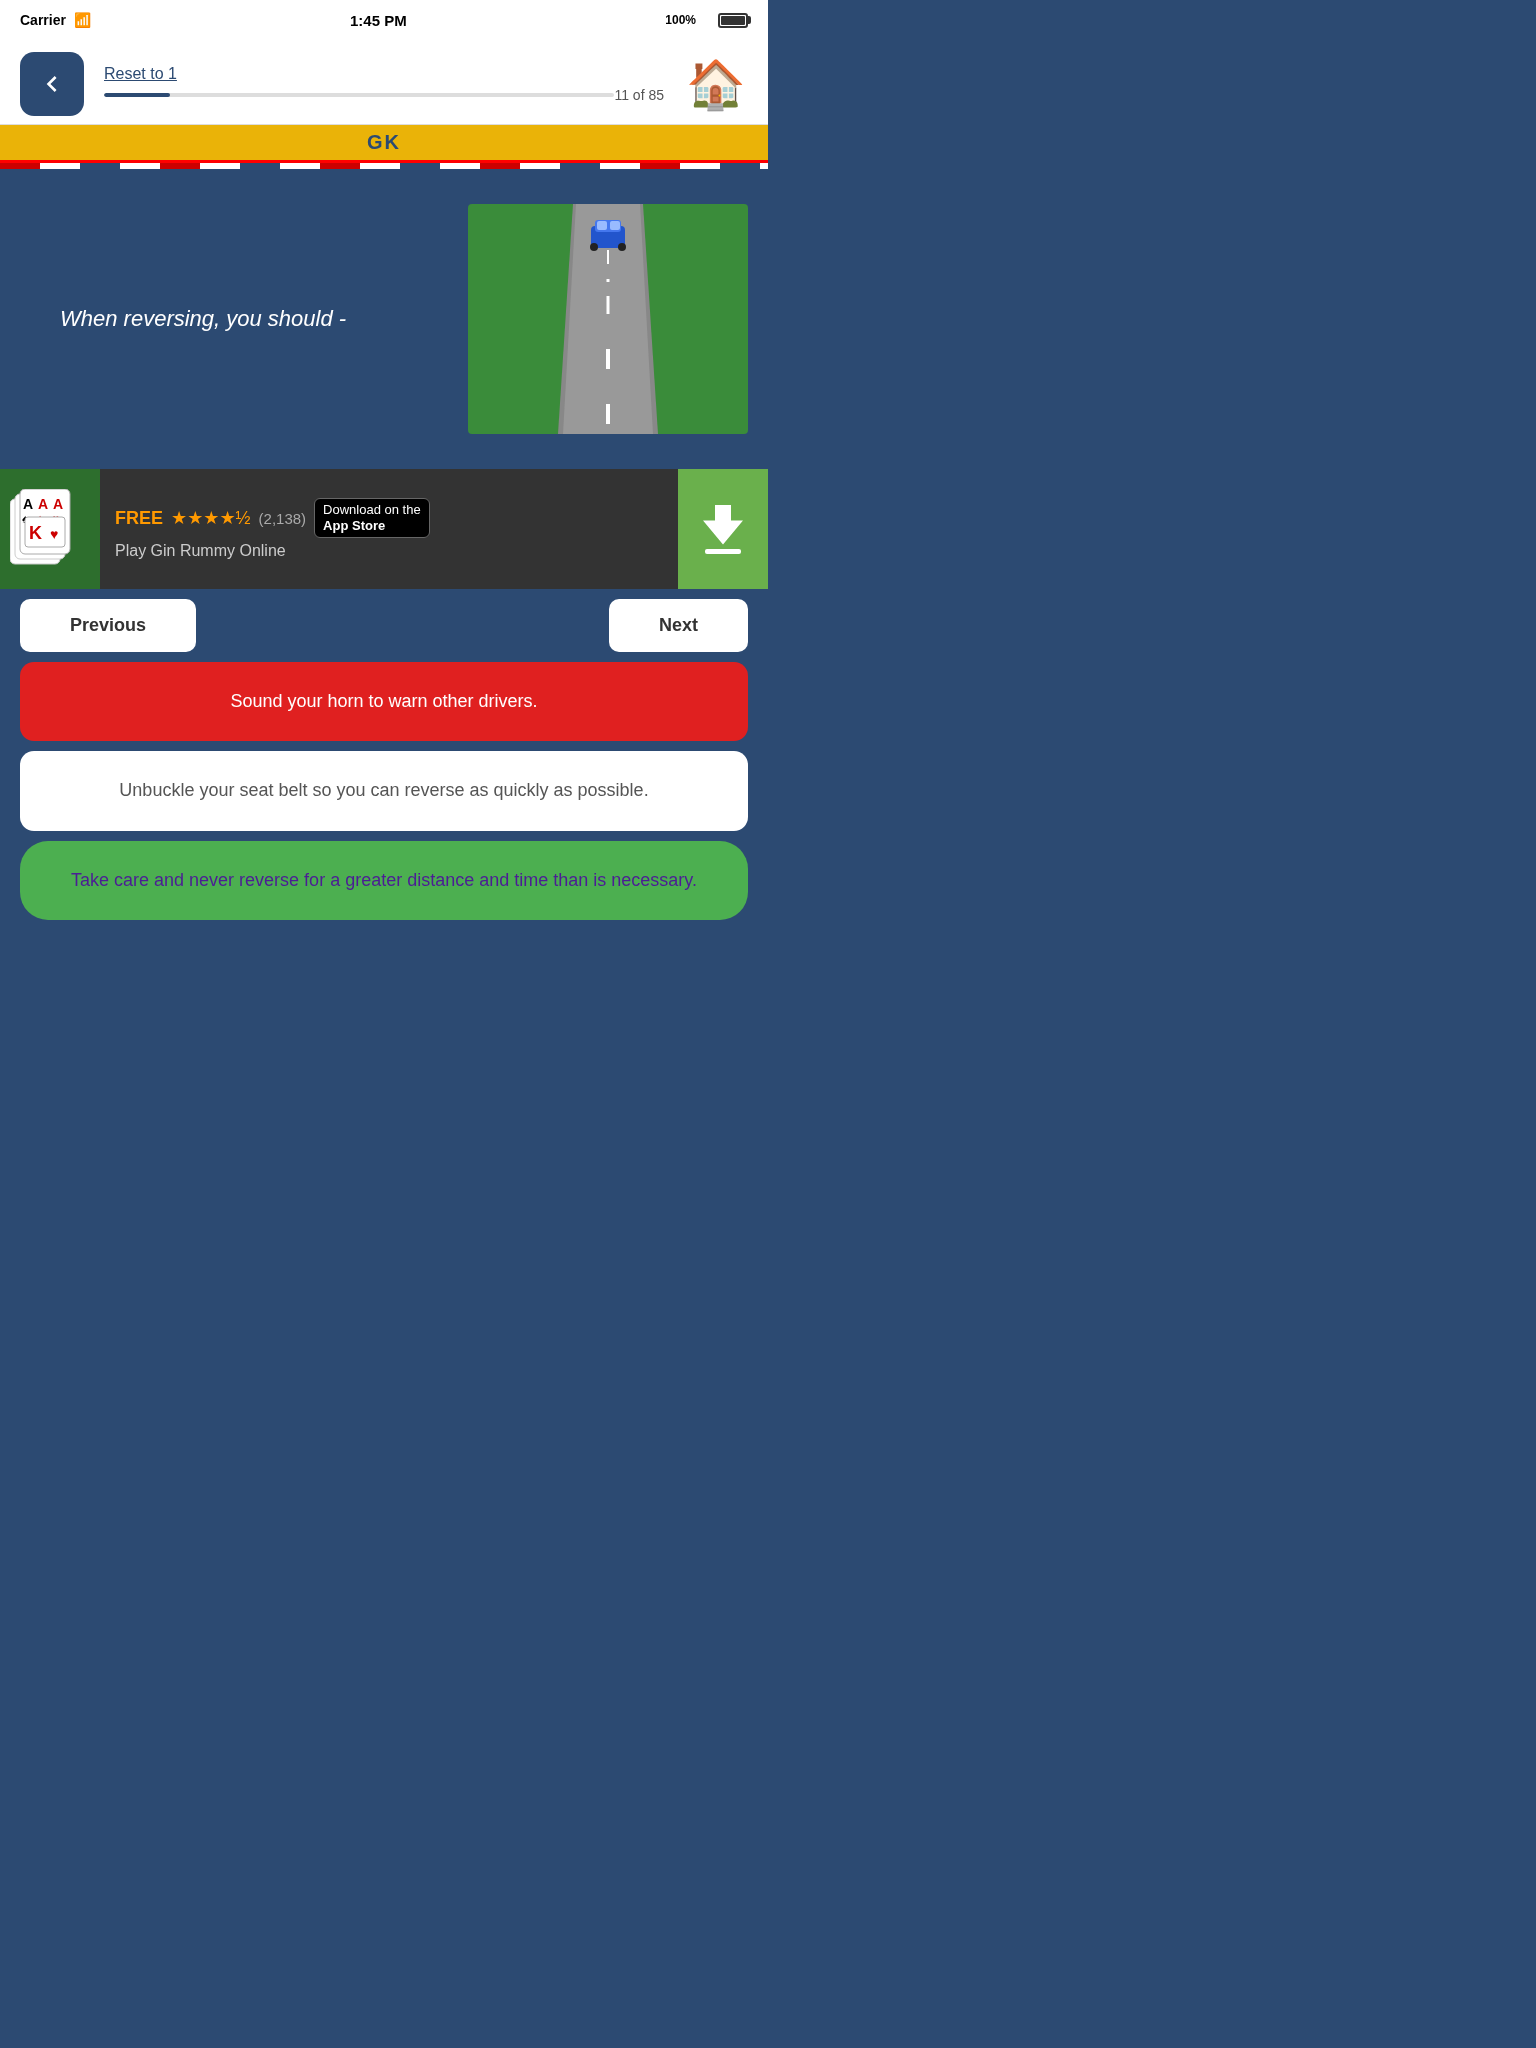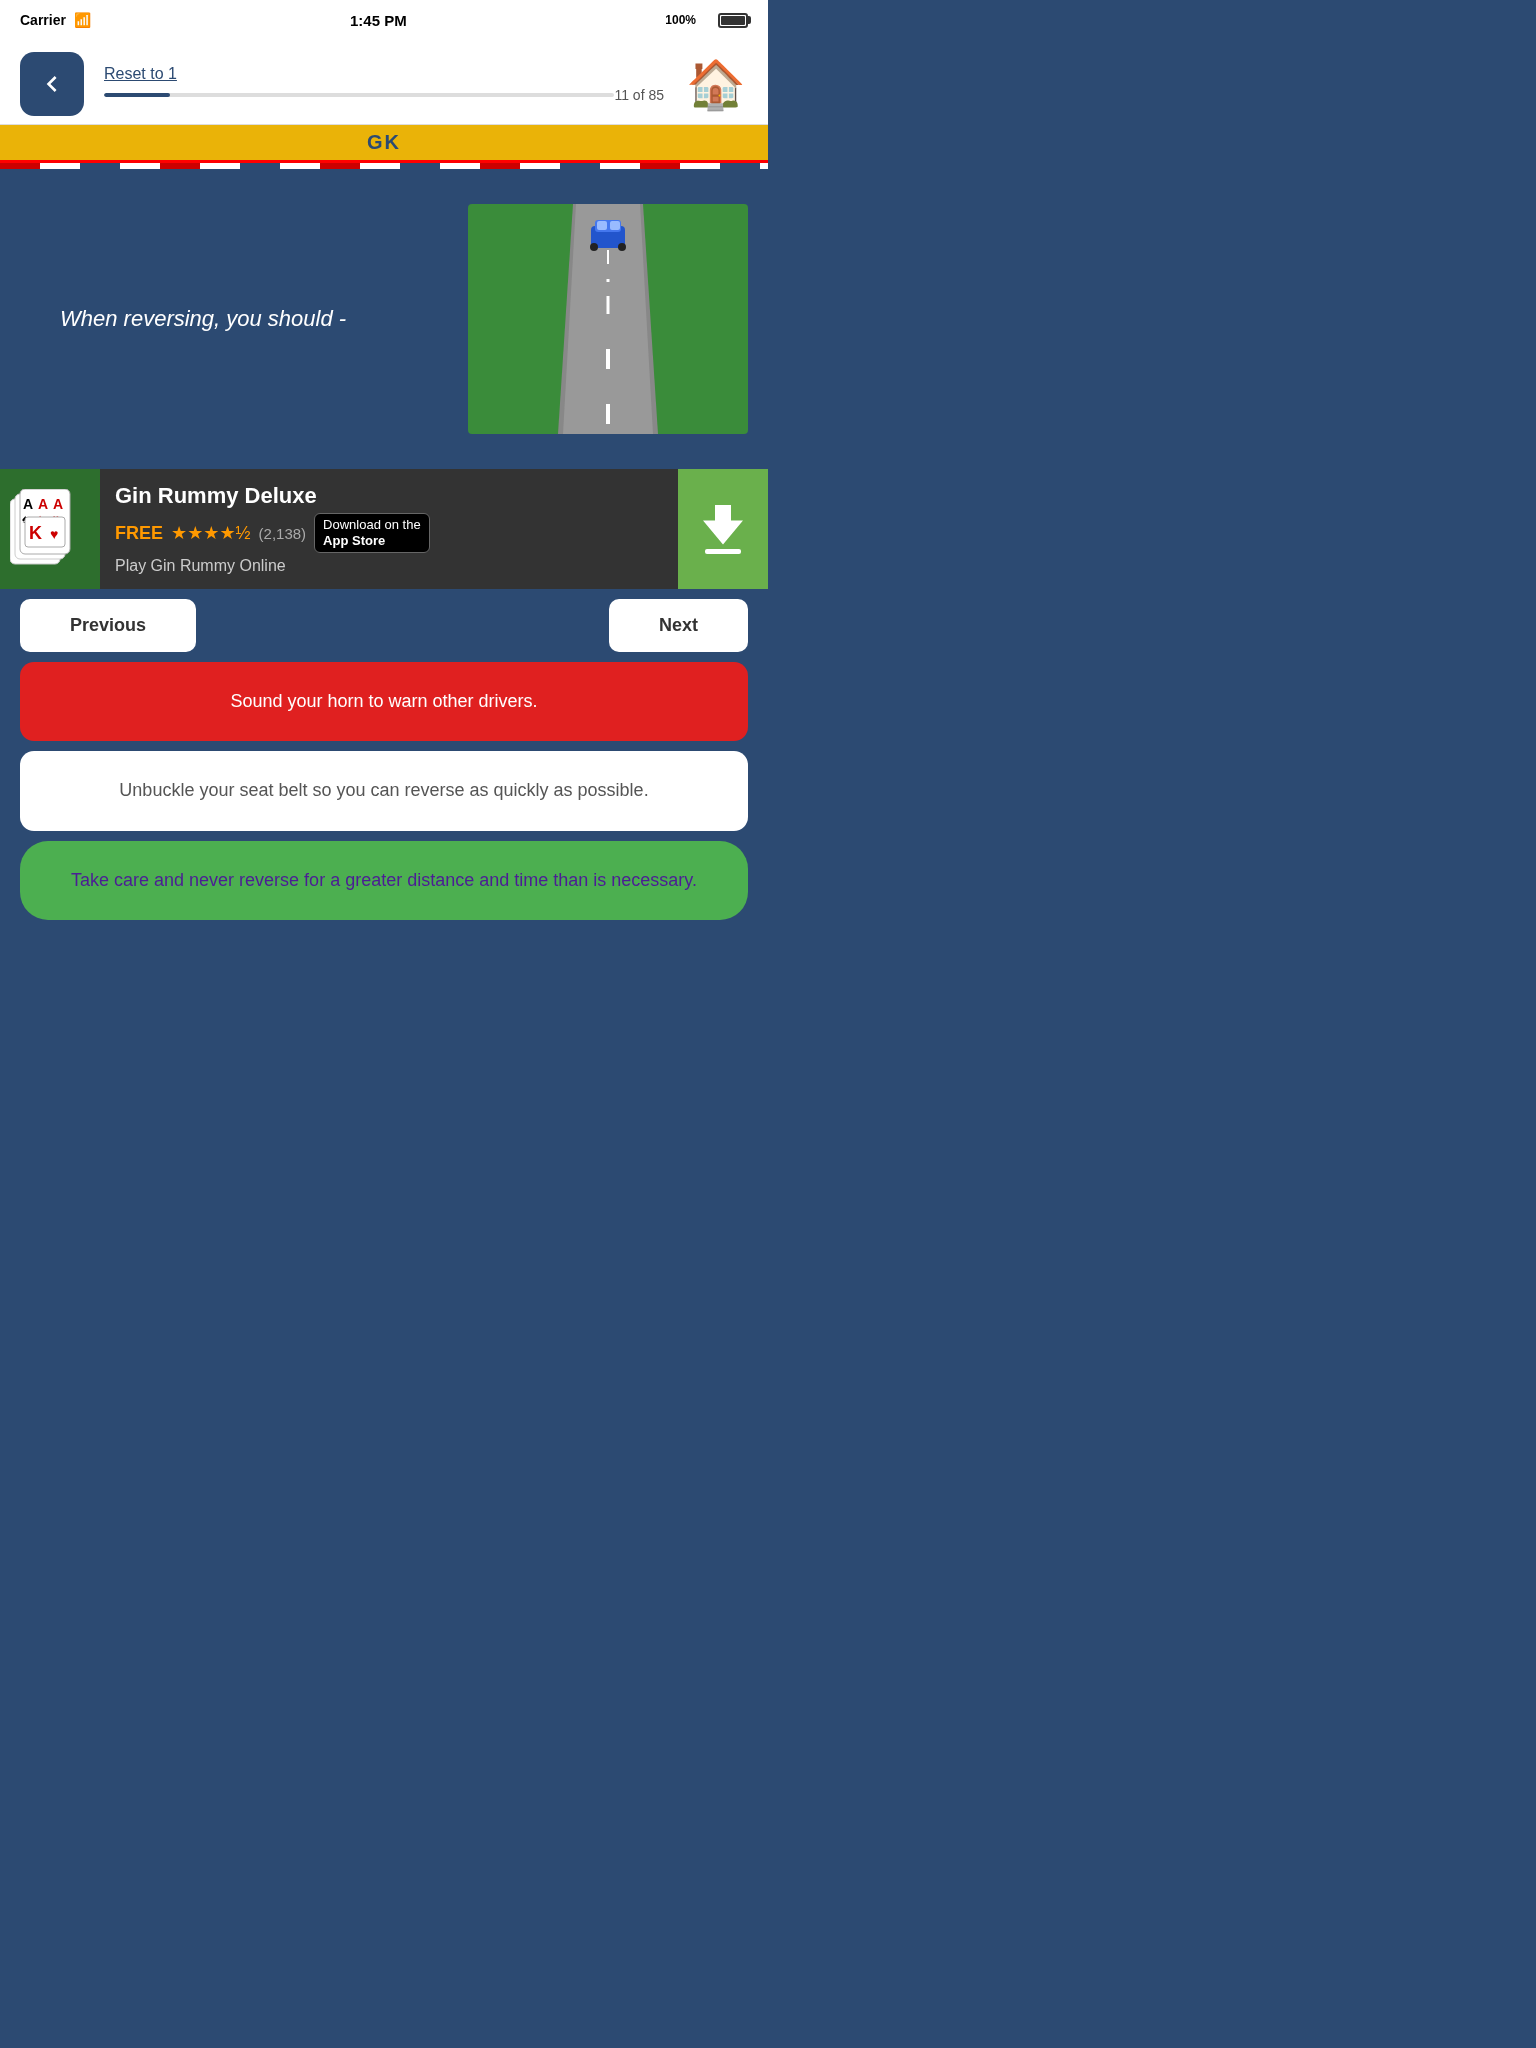--- a/index.html
+++ b/index.html
@@ -394,21 +394,20 @@
       <text x="43" y="20" font-size="14" fill="#cc0000" font-weight="bold">A</text>
       <text x="42" y="34" font-size="12" fill="#cc0000">♥</text>
 
       <rect x="15" y="28" width="40" height="30" rx="3" fill="white" stroke="#aaa" stroke-width="1"></rect>
       <text x="19" y="50" font-size="18" fill="#cc0000" font-weight="bold">K</text>
       <text x="40" y="50" font-size="14" fill="#cc0000">♥</text>
     </svg>
   </div>
 
   <div class="ad-content">
-    <div class="ad-title">Gin Rummy Deluxe</div>
     <div class="ad-subtitle-row">
       <span class="ad-free">FREE</span>
       <span class="ad-stars">★★★★½</span>
       <span class="ad-reviews">(2,138)</span>
       <span class="ad-appstore">
         <span class="ad-appstore-small">Download on the</span>
         <span class="ad-appstore-big">App Store</span>
       </span>
     </div>
     <div class="ad-desc">Play Gin Rummy Online</div>

